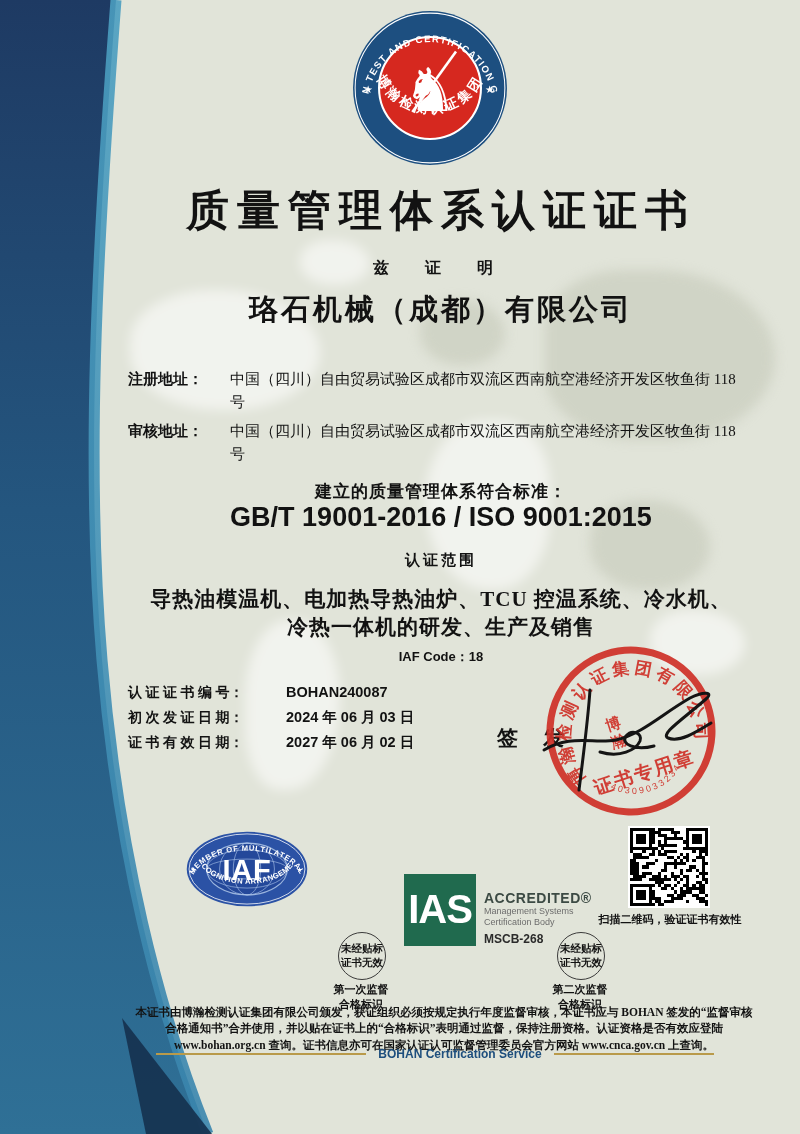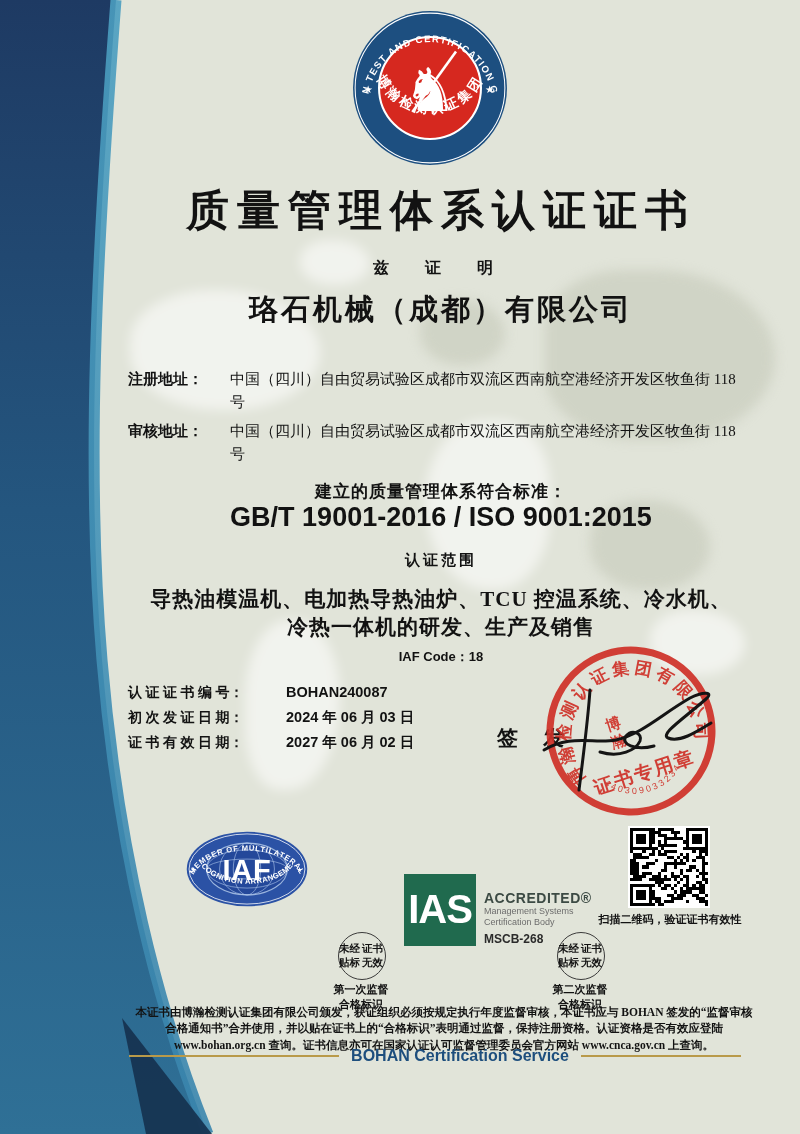--- a/index.html
+++ b/index.html
@@ -42,31 +42,31 @@
   .ias-logo{left:404px;top:867px;display:flex;align-items:flex-end;}
   .ias-box{width:72px;height:72px;background:#206a4e;color:#fff;display:flex;align-items:center;justify-content:center;
            font-family:"Liberation Sans","DejaVu Sans",sans-serif;font-weight:700;font-size:40px;letter-spacing:-1px;}
   .ias-text{margin-left:8px;padding-top:8px;font-family:"Liberation Sans","DejaVu Sans",sans-serif;margin-top:15px;}
   .ias-accredited{font-size:14px;font-weight:700;color:#3c4a44;letter-spacing:.5px;}
   .ias-line{font-size:9px;color:#6d6d6d;line-height:1.25;}
   .ias-code{font-size:12px;font-weight:700;color:#2b2b2b;margin-top:3px;}
   .qr-code{left:628px;top:826px;width:82px;height:82px;background:#fff;padding:2px;box-sizing:border-box;}
   .qr-code svg{display:block;fill:#000;}
   .qr-caption{left:588px;top:912px;width:164px;text-align:center;font-size:11px;font-weight:700;}
-  .seal-circle{width:46px;height:46px;border:1.6px solid #3b3b3b;border-radius:50%;display:flex;flex-direction:row;
+  .seal-circle{width:46px;height:46px;border:1.6px solid #3b3b3b;border-radius:50%;display:flex;flex-direction:column;
                align-items:center;justify-content:center;background:rgba(255,255,255,.0);}
   .seal-circle span{font-size:10.5px;font-weight:700;line-height:1.35;}
   .seal-caption{width:100px;text-align:center;font-size:11px;font-weight:700;line-height:1.35;}
   .seal1-c{left:338px;top:932px;} .seal2-c{left:557px;top:932px;}
   .seal1-t{left:311px;top:982px;} .seal2-t{left:530px;top:982px;}
   .footer-para{top:1004px;left:130px;width:628px;text-align:center;font-size:11.5px;font-weight:700;line-height:1.42;}
   .service-row{top:1047px;left:110px;right:40px;display:flex;align-items:center;justify-content:center;gap:12px;}
   .gold-line{height:2.5px;background:#b99a4a;}
   .gl-left{width:210px;} .gl-right{width:160px;}
-  .service-title{font-family:"Liberation Sans","DejaVu Sans",sans-serif;font-size:16px;font-weight:700;color:#1d4e7d;}
+  .service-title{font-family:"Liberation Sans","DejaVu Sans",sans-serif;font-size:12px;font-weight:700;color:#1d4e7d;}
   .address-row{top:1074px;left:190px;right:52px;display:flex;justify-content:space-between;font-size:12.5px;font-weight:700;}
   svg text{font-family:"Liberation Sans","DejaVu Sans",sans-serif;}
   .serif-t{font-family:"Liberation Serif","DejaVu Serif",serif;}
 </style>
 </head>
 <body>
 
 <div class="page">
 
   <div class="map-layer">

